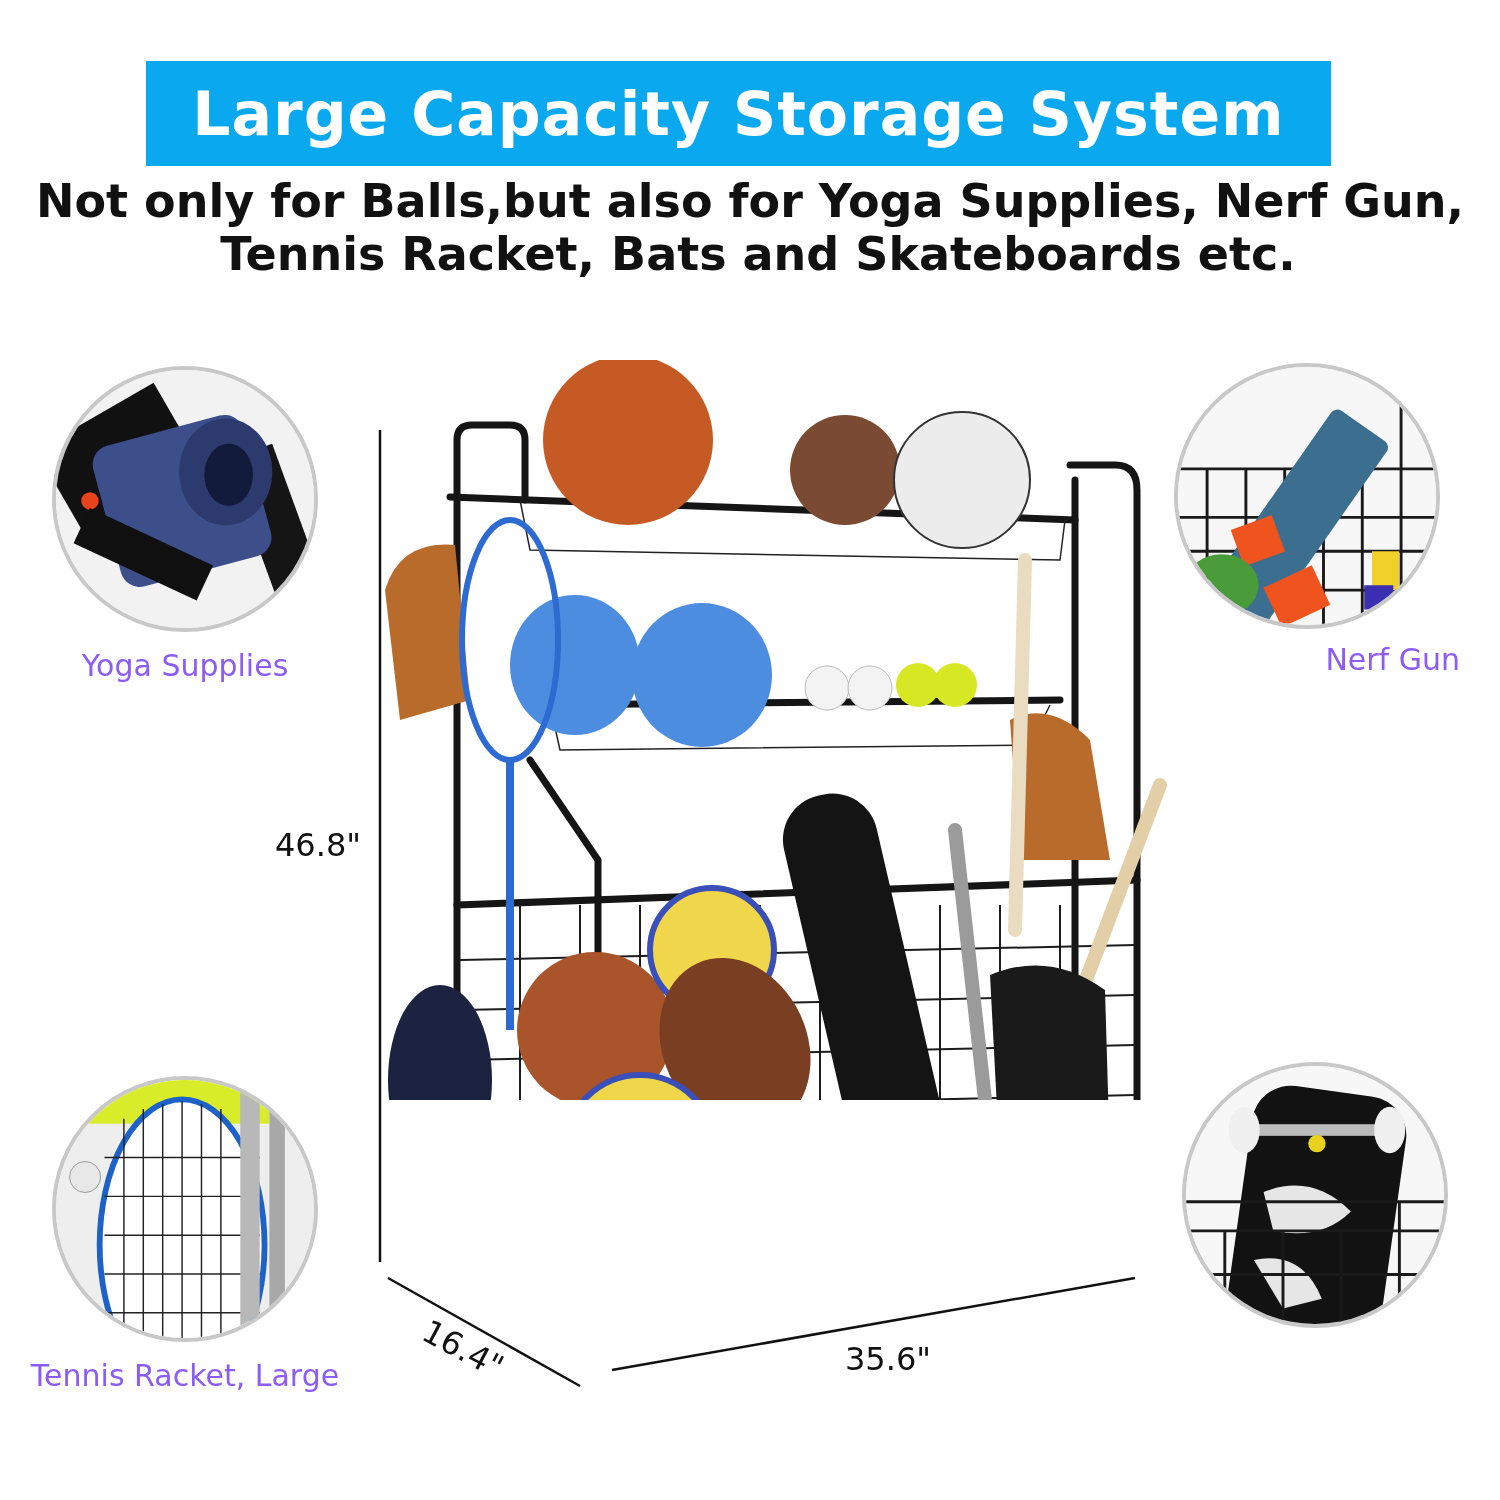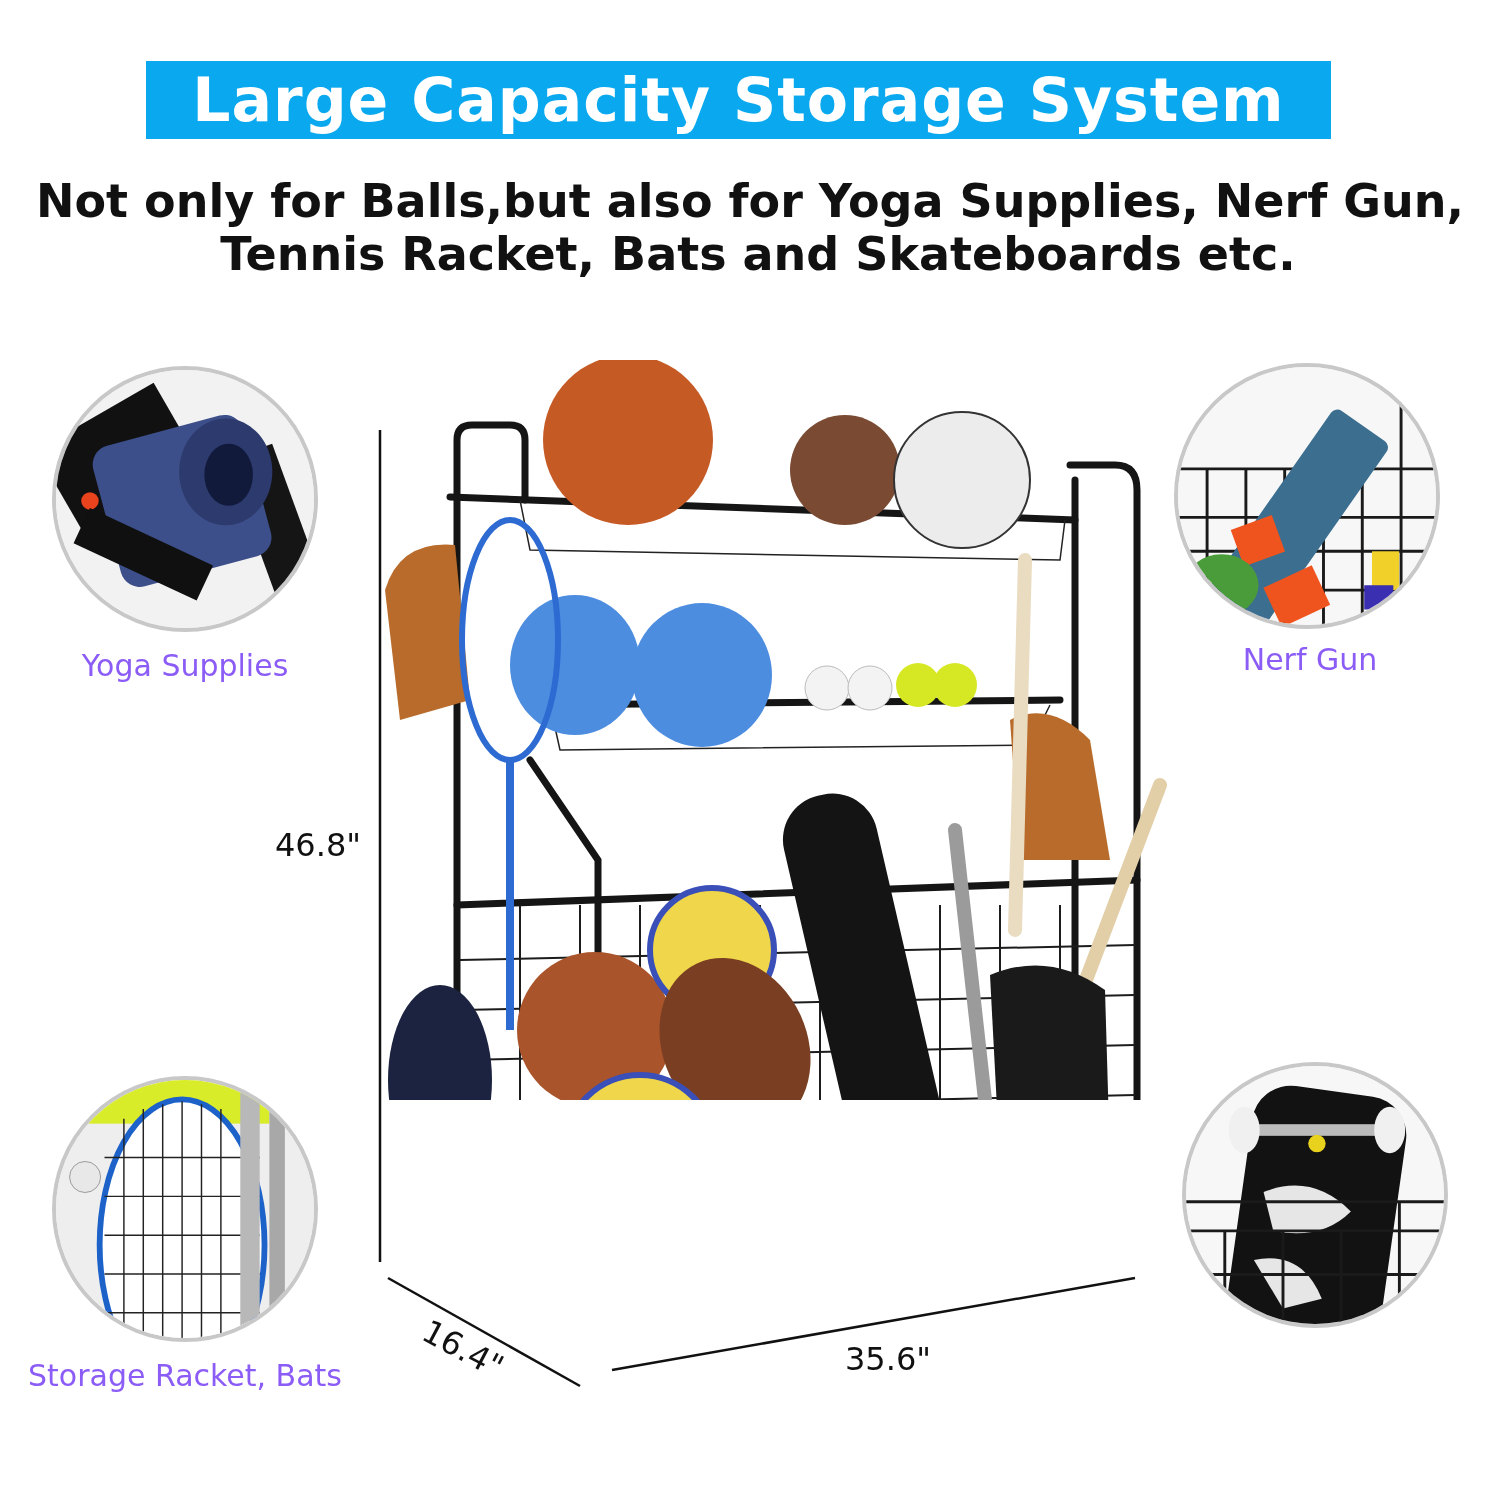--- a/index.html
+++ b/index.html
@@ -1,18 +1,18 @@
 <!DOCTYPE html>
 <html><head>
 <meta charset="utf-8">
 <style>
   html, body { margin:0; padding:0; background:#fff; }
   body { width:1500px; height:1500px; position:relative; overflow:hidden;
          font-family:"DejaVu Sans", "Liberation Sans", sans-serif; color:#111; }
-  .banner { position:absolute; left:146px; top:61px; width:1185px; height:78px;
+  .banner { position:absolute; left:146px; top:61px; width:1185px; height:105px;
             background:#0aa8ee; display:flex; align-items:center; justify-content:center; }
   .banner-title { color:#fff; font-size:60px; font-weight:bold; letter-spacing:1px; }
   .subtitle { position:absolute; left:0; width:1500px; text-align:center; font-size:46px; font-weight:bold; color:#111; }
   .sub1 { top:174px; }
   .sub2 { top:227px;padding-left:8px; }
   .circle { position:absolute; width:266px; height:266px; border-radius:50%;
             border:4px solid #c8c8c8; overflow:hidden; background:#f4f4f4; box-sizing:border-box; }
   .circle svg { width:100%; height:100%; display:block; }
   .cap { position:absolute; text-align:center; font-size:30px; color:#8b5cf6; }
   .dim { position:absolute; font-size:32px; color:#111; }
@@ -59,21 +59,21 @@
         <line x1="230" y1="30" x2="230" y2="266"></line>
     </g>
     <rect x="90" y="40" width="70" height="230" rx="8" fill="#3c6e8f" transform="rotate(35 125 155)"></rect>
     <rect x="60" y="160" width="45" height="40" fill="#f0541e" transform="rotate(-20 80 180)"></rect>
     <rect x="95" y="215" width="55" height="45" fill="#f0541e" transform="rotate(-25 120 237)"></rect>
     <ellipse cx="45" cy="225" rx="38" ry="32" fill="#4a9c3a"></ellipse>
     <rect x="200" y="190" width="28" height="40" fill="#f2d02a"></rect>
     <rect x="192" y="225" width="30" height="25" fill="#3a2fb0"></rect>
   </svg>
 </div>
-<div class="cap" style="left:1160px; top:642px; width:300px;">Nerf Gun</div>
+<div class="cap" style="left:1160px; top:642px; width:300px;text-align:right;">Nerf Gun</div>
 
 <div class="circle" style="left:52px; top:1076px;">
   <svg viewBox="0 0 266 266">
     <rect width="266" height="266" fill="#eee"></rect>
     <rect x="30" y="0" width="190" height="45" fill="#d9ec2a"></rect>
     <ellipse cx="130" cy="170" rx="85" ry="150" fill="#fff" stroke="#1d62c8" stroke-width="6"></ellipse>
     <g stroke="#222" stroke-width="1.5">
       <line x1="70" y1="40" x2="70" y2="266"></line>
         <line x1="90" y1="30" x2="90" y2="266"></line>
       <line x1="110" y1="25" x2="110" y2="266"></line>
@@ -84,21 +84,21 @@
         <line x1="50" y1="120" x2="210" y2="120"></line>
       <line x1="50" y1="160" x2="210" y2="160"></line>
         <line x1="50" y1="200" x2="210" y2="200"></line>
       <line x1="50" y1="240" x2="210" y2="240"></line>
     </g>
     <rect x="190" y="0" width="20" height="266" fill="#b8b8b8"></rect>
     <rect x="220" y="20" width="16" height="246" fill="#a8a8a8"></rect>
     <circle cx="30" cy="100" r="16" fill="#e8e8e8" stroke="#999"></circle>
   </svg>
 </div>
-<div class="cap" style="left:10px; top:1358px; width:350px;">Storage Racket, Bats</div>
+<div class="cap" style="left:10px; top:1358px; width:350px;">Tennis Racket, Large</div>
 
 <div class="circle" style="left:1182px; top:1062px;">
   <svg viewBox="0 0 266 266">
     <rect width="266" height="266" fill="#f7f7f7"></rect>
     <rect x="55" y="25" width="160" height="260" rx="40" fill="#121212" transform="rotate(8 135 155)"></rect>
     <path d="M80 130 Q130 110 170 150 Q140 180 90 170 Z" fill="#e6e6e6"></path>
     <path d="M70 200 Q120 190 140 240 L100 250 Z" fill="#e6e6e6"></path>
     <rect x="60" y="60" width="150" height="12" fill="#bbb"></rect>
     <ellipse cx="60" cy="66" rx="16" ry="24" fill="#f0f0f0"></ellipse>
     <ellipse cx="210" cy="66" rx="16" ry="24" fill="#f0f0f0"></ellipse>

